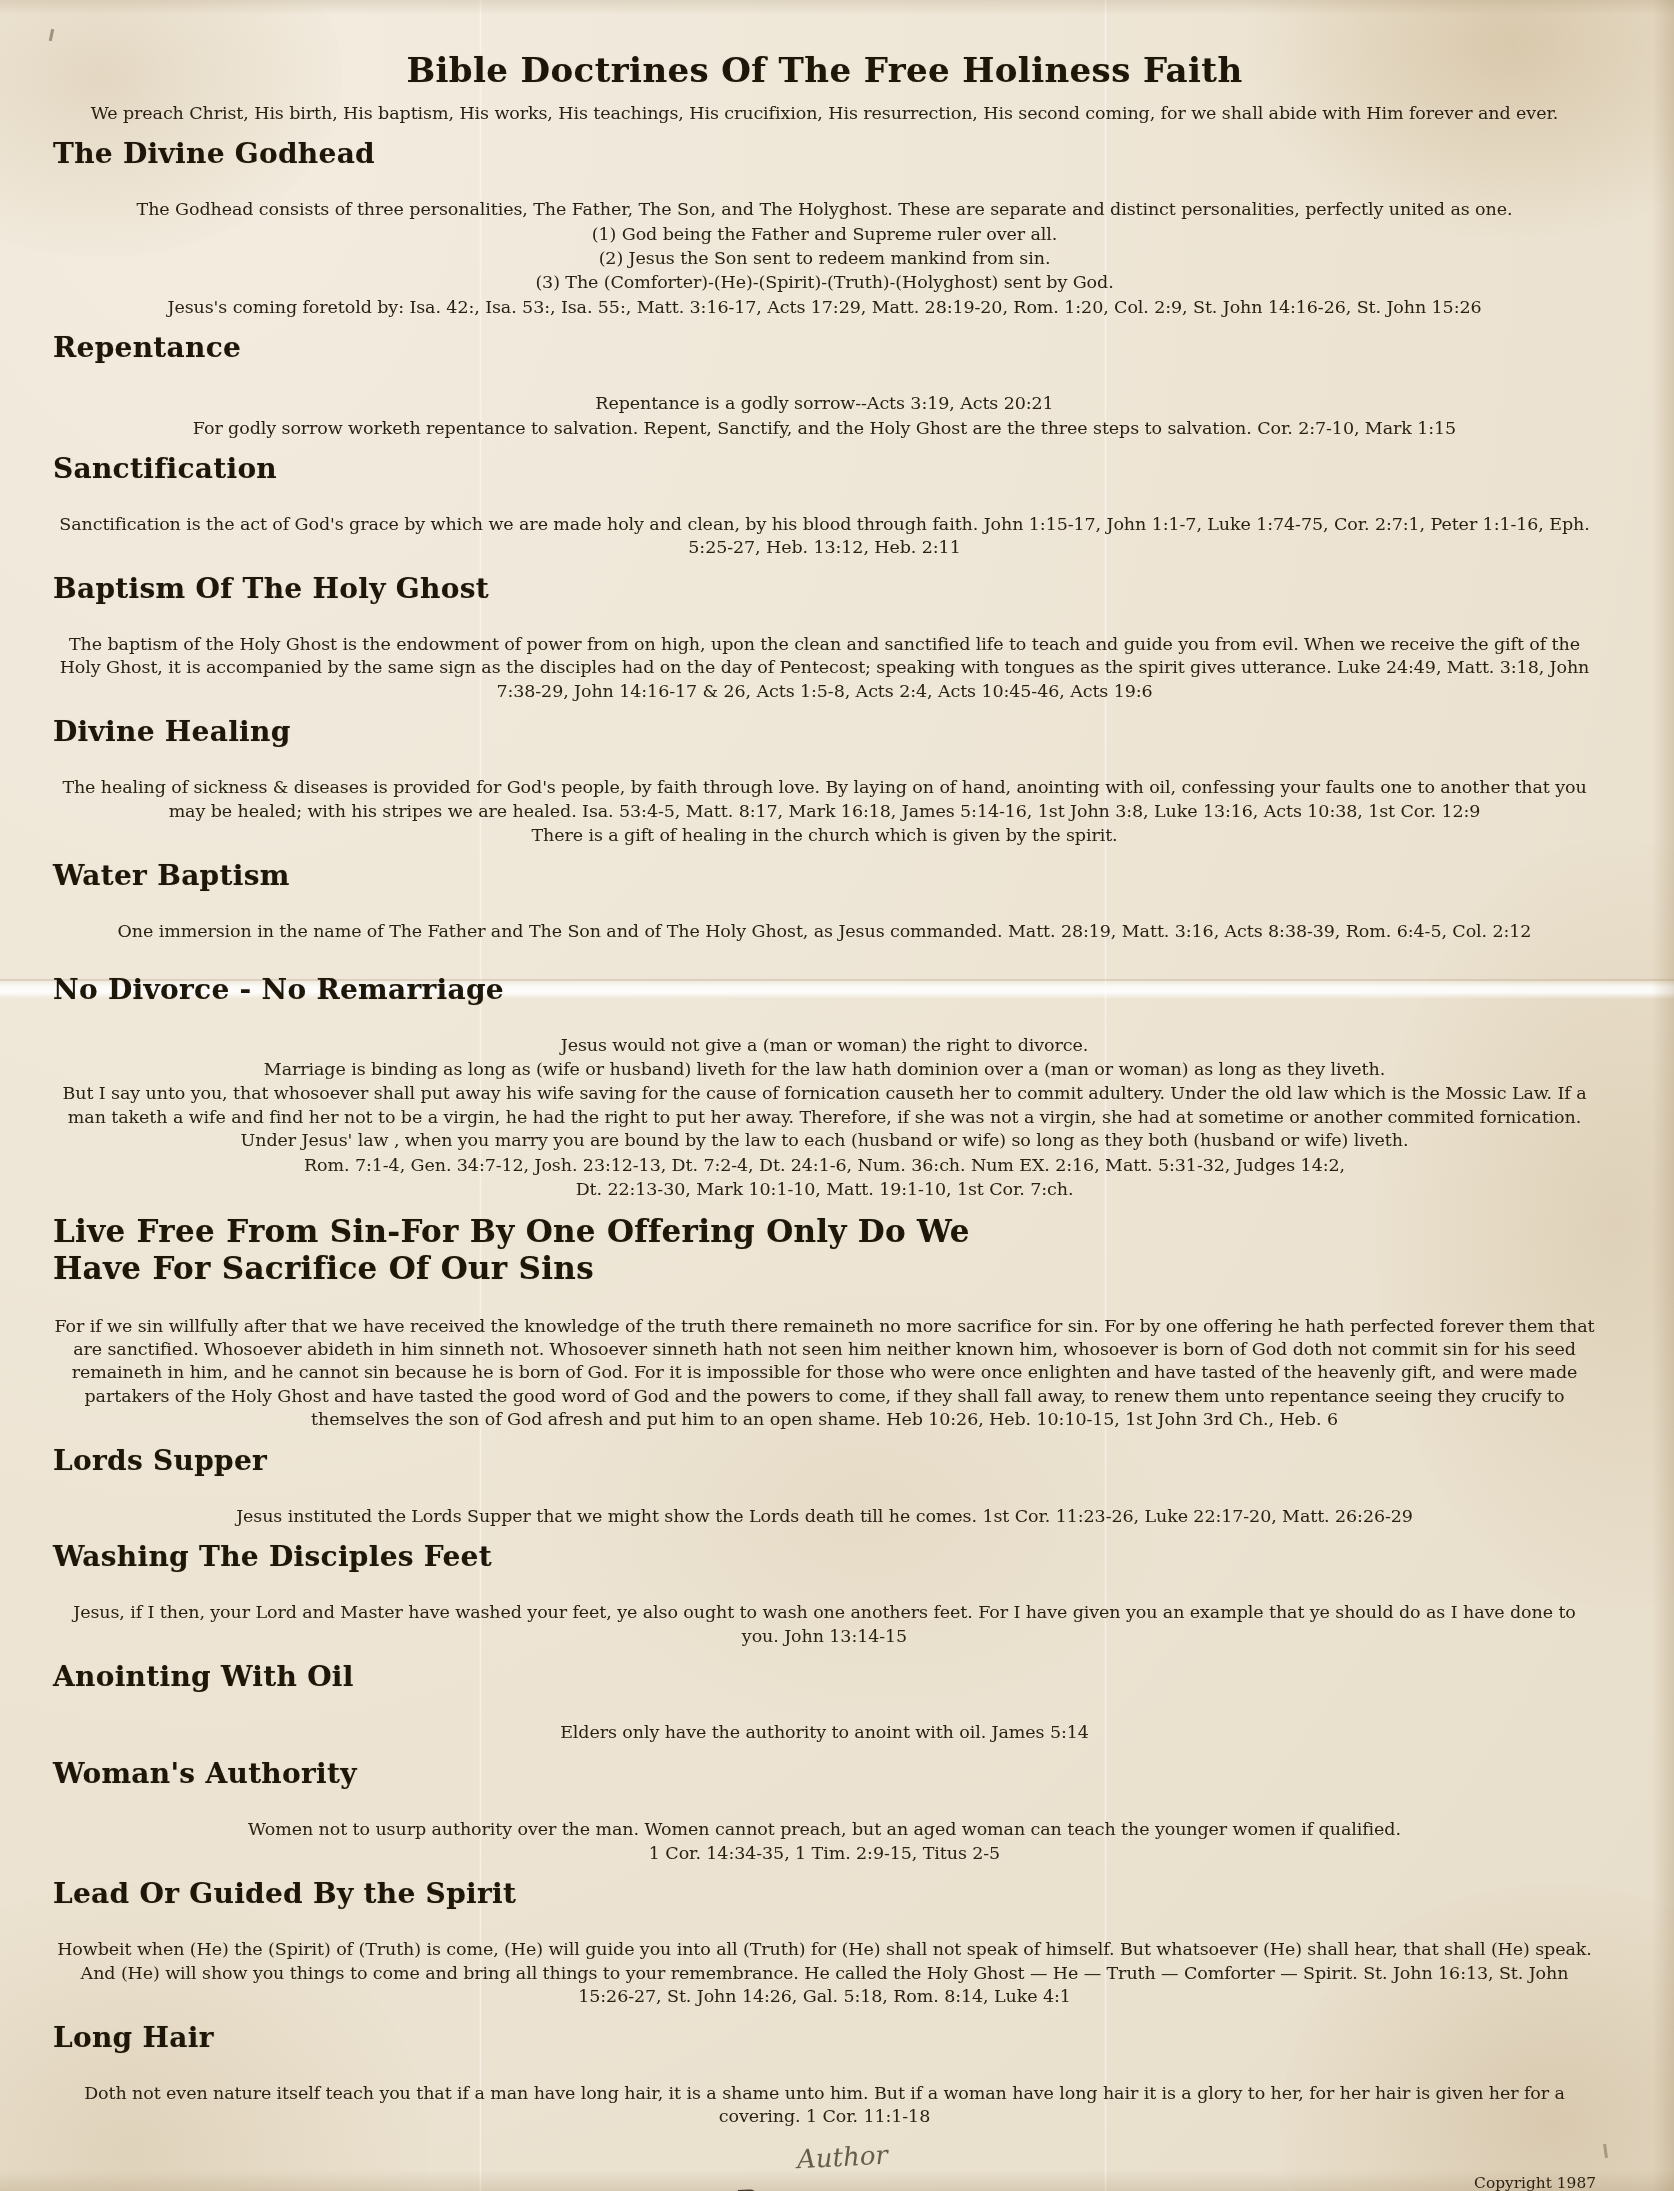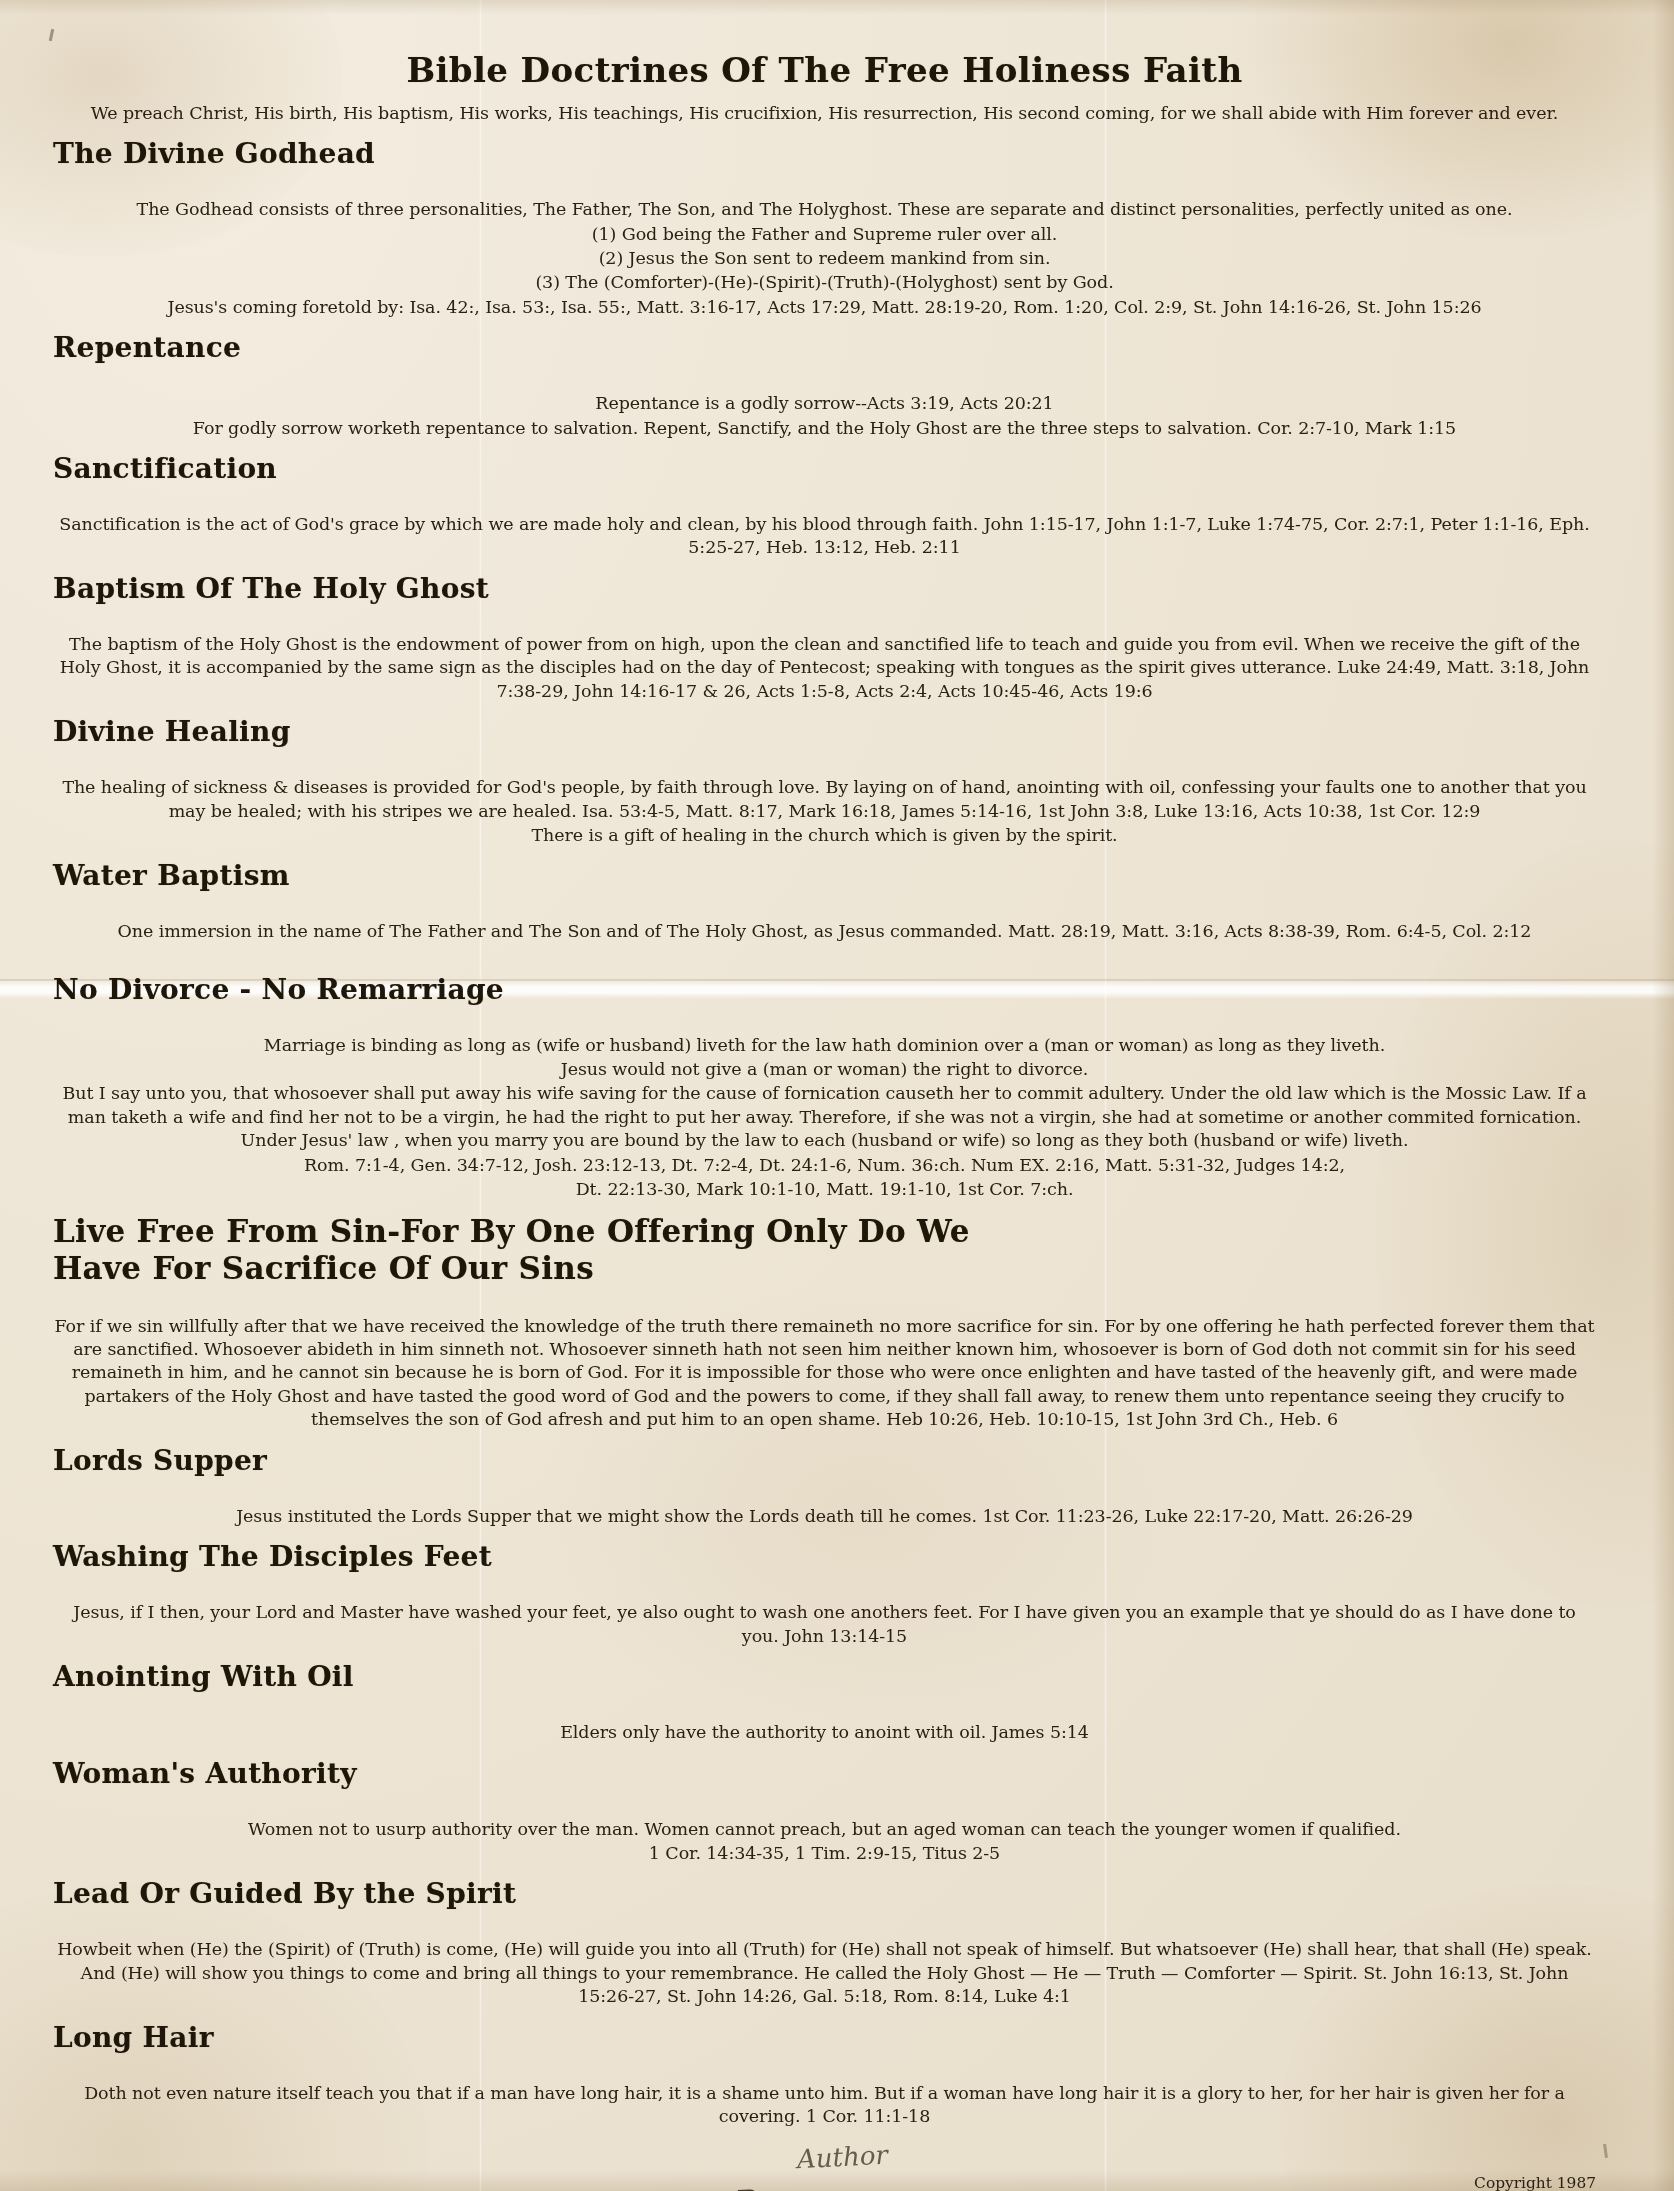--- a/index.html
+++ b/index.html
@@ -277,22 +277,22 @@
       <p class="body-text">There is a gift of healing in the church which is given by the spirit.</p>
     </div>
 
     <h2 class="section-title">Water Baptism</h2>
     <div class="para-block">
       <p class="body-text">One immersion in the name of The Father and The Son and of The Holy Ghost, as Jesus commanded. Matt. 28:19, Matt. 3:16, Acts 8:38-39, Rom. 6:4-5, Col. 2:12</p>
     </div>
 
     <h2 class="section-title" style="margin-top:29px">No Divorce - No Remarriage</h2>
     <div class="para-block">
+      <p class="body-text">Jesus would not give a (man or woman) the right to divorce.</p>
       <p class="body-text">Marriage is binding as long as (wife or husband) liveth for the law hath dominion over a (man or woman) as long as they liveth.</p>
-      <p class="body-text">Jesus would not give a (man or woman) the right to divorce.</p>
       <p class="body-text">But I say unto you, that whosoever shall put away his wife saving for the cause of fornication causeth her to commit adultery. Under the old law which is the Mossic Law. If a man taketh a wife and find her not to be a virgin, he had the right to put her away. Therefore, if she was not a virgin, she had at sometime or another commited fornication. Under Jesus' law , when you marry you are bound by the law to each (husband or wife) so long as they both (husband or wife) liveth.</p>
       <p class="body-text">Rom. 7:1-4, Gen. 34:7-12, Josh. 23:12-13, Dt. 7:2-4, Dt. 24:1-6, Num. 36:ch. Num EX. 2:16, Matt. 5:31-32, Judges 14:2,</p>
       <p class="body-text">Dt. 22:13-30, Mark 10:1-10, Matt. 19:1-10, 1st Cor. 7:ch.</p>
     </div>
 
     <h2 class="section-title two-line" style="font-size:31px">
       <span>Live Free From Sin-For By One Offering Only Do We</span><br>
       <span>Have For Sacrifice Of Our Sins</span>
     </h2>
     <div class="para-block">

